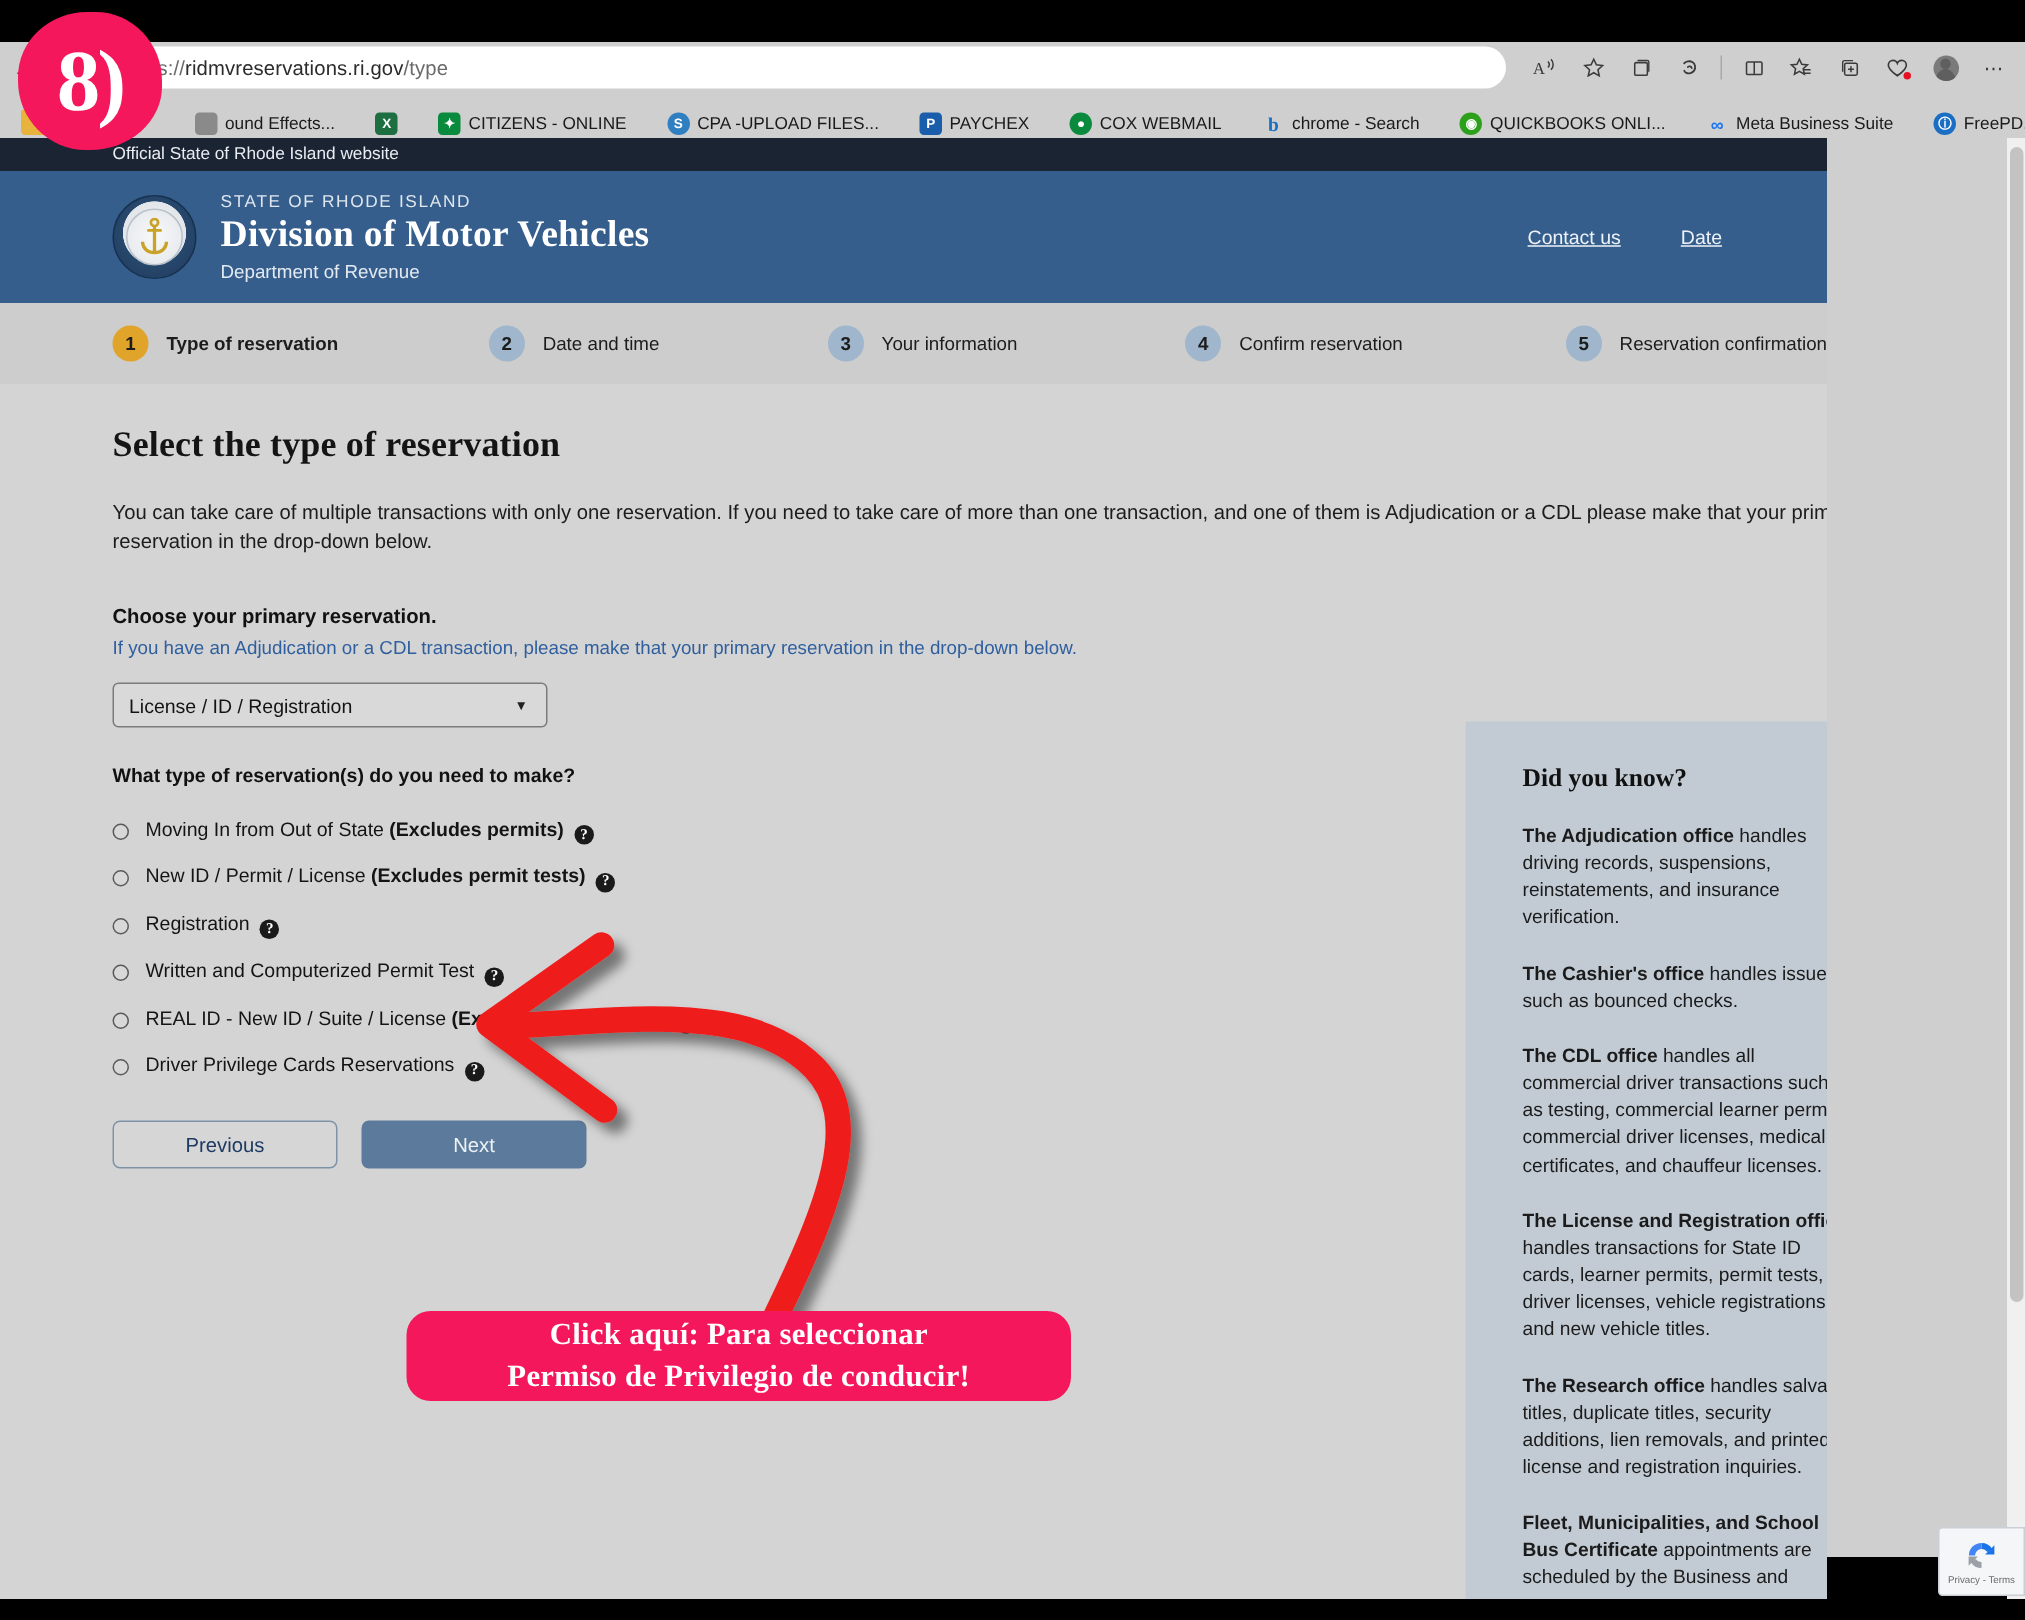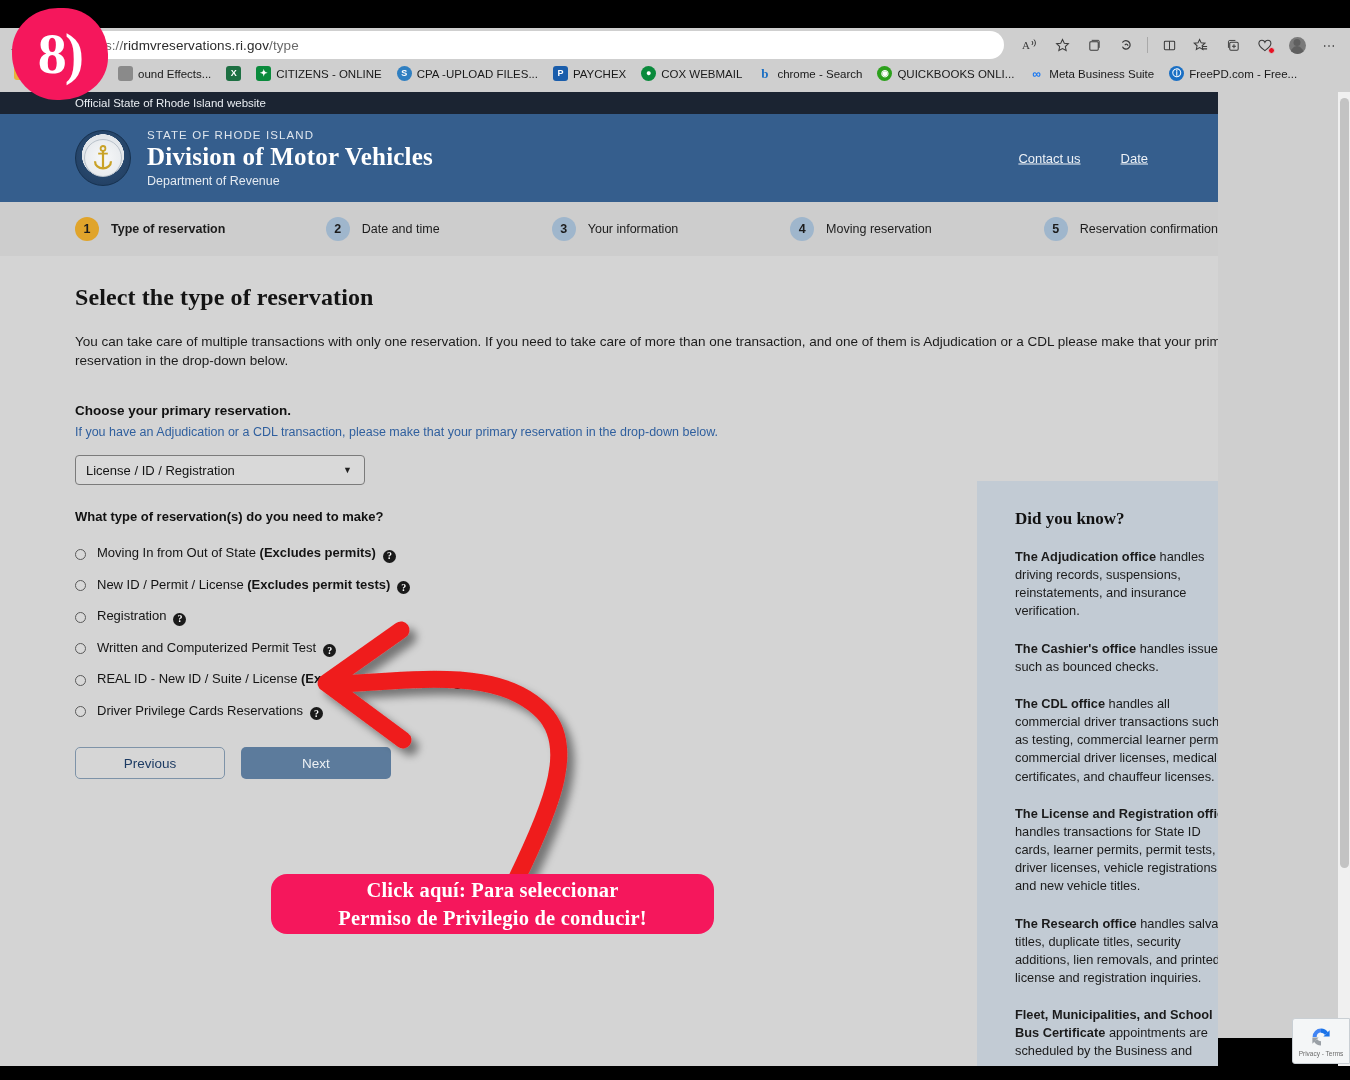--- a/index.html
+++ b/index.html
@@ -29,21 +29,21 @@
     color:#3b3b3b; font-size:13px; position:relative;
   }
   .ic svg { display:block; }
   .ic-sep { width:1px; height:16px; background:#a9a9a9; margin:0 4px; }
   .badge-dot { position:absolute; right:5px; bottom:5px; width:7px; height:7px; border-radius:50%; background:#e81123; border:1px solid #cfcfcf; }
   .avatar-ic { width:17px; height:17px; border-radius:50%; background:#7a7a7a; position:relative; overflow:hidden; }
   .avatar-ic::after { content:""; position:absolute; left:50%; top:55%; transform:translateX(-50%); width:15px; height:11px; border-radius:50% 50% 0 0 / 100% 100% 0 0; background:#5f5f5f; }
   .avatar-ic::before { content:""; position:absolute; left:50%; top:13%; transform:translateX(-50%); width:7px; height:7px; border-radius:50%; background:#5f5f5f; }
 
   
-  .bmbar { height:28px; background:#cfcfcf; display:flex; align-items:flex-start; padding-left:8px; gap:0; overflow:hidden; }
+  .bmbar { height:28px; background:#cfcfcf; display:flex; align-items:flex-end; padding-left:8px; gap:12px; overflow:hidden; }
   .bm { display:flex; align-items:center; gap:5px; padding:2px 9px 2px 6px; font-size:11.5px; color:#1a1a1a; white-space:nowrap; }
   .bmico { width:15px; height:15px; flex:0 0 15px; border-radius:3px; display:flex; align-items:center; justify-content:center;
            font-size:9px; font-weight:bold; color:#fff; line-height:1; }
   .folder { width:17px; height:14px; background:#e8b33c; border-radius:2px 3px 3px 3px; position:relative; }
   .folder::before { content:""; position:absolute; left:0; top:-3px; width:8px; height:4px; background:#e8b33c; border-radius:2px 2px 0 0; }
 
   
   .viewport { position:absolute; left:0; top:64px; width:1218px; height:974px; background:#d4d4d4; overflow:hidden; }
 
   .gov-strip { height:22px; background:#1b2432; color:#e9edf2; font-size:11.5px; display:flex; align-items:center; padding-left:75px; }
@@ -305,21 +305,21 @@
         <div class="step s2">
           <div class="step-num">2</div>
           <div class="step-label">Date and time</div>
         </div>
         <div class="step s3">
           <div class="step-num">3</div>
           <div class="step-label">Your information</div>
         </div>
         <div class="step s4">
           <div class="step-num">4</div>
-          <div class="step-label">Moving reservation</div>
+          <div class="step-label">Confirm reservation</div>
         </div>
         <div class="step">
           <div class="step-num">5</div>
           <div class="step-label">Reservation confirmation</div>
         </div>
       </div>
 
       <div class="main">
         <div class="h1">Select the type of reservation</div>
         <div class="intro">You can take care of multiple transactions with only one reservation. If you need to take care of more than one transaction, and one of them is Adjudication or a CDL please make that your primary reservation in the drop-down below.</div>

